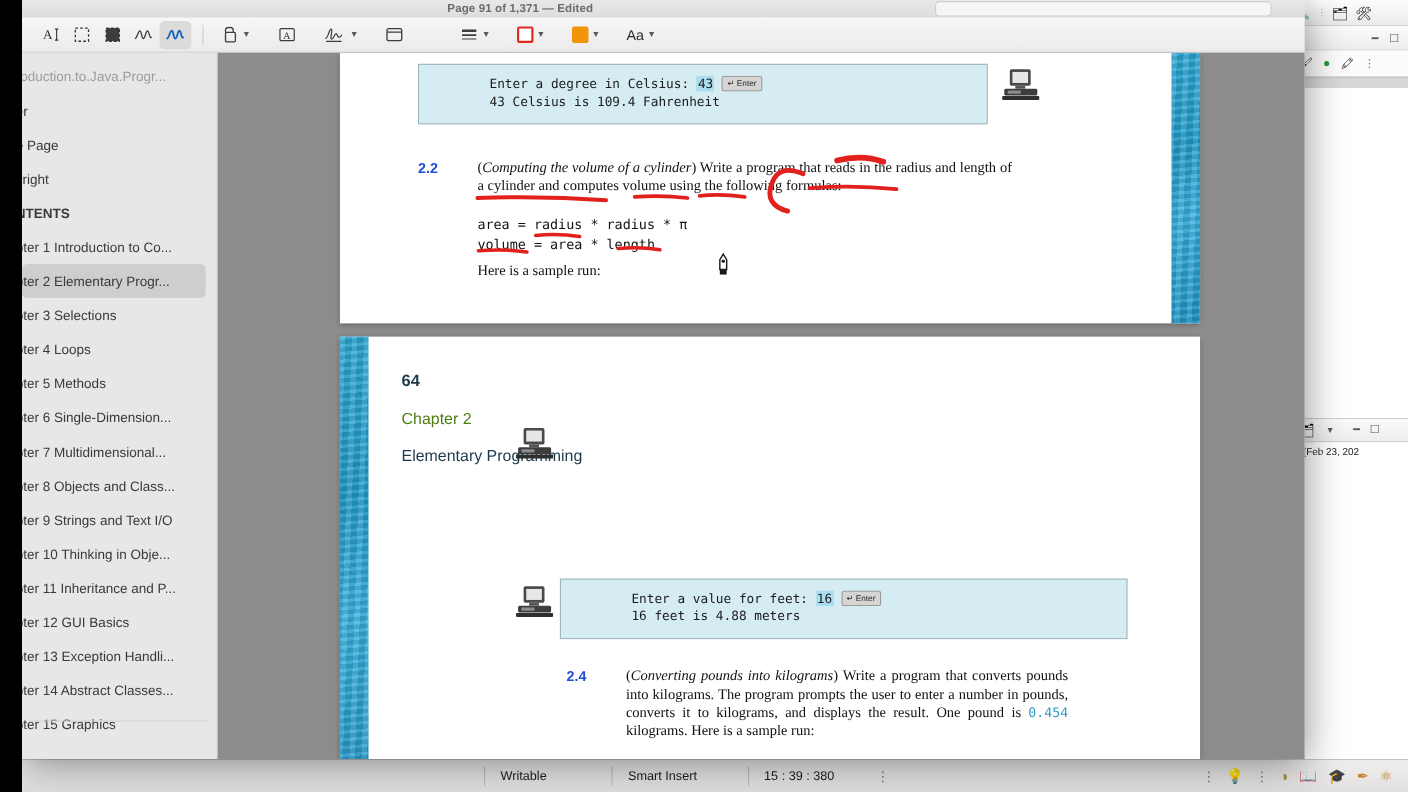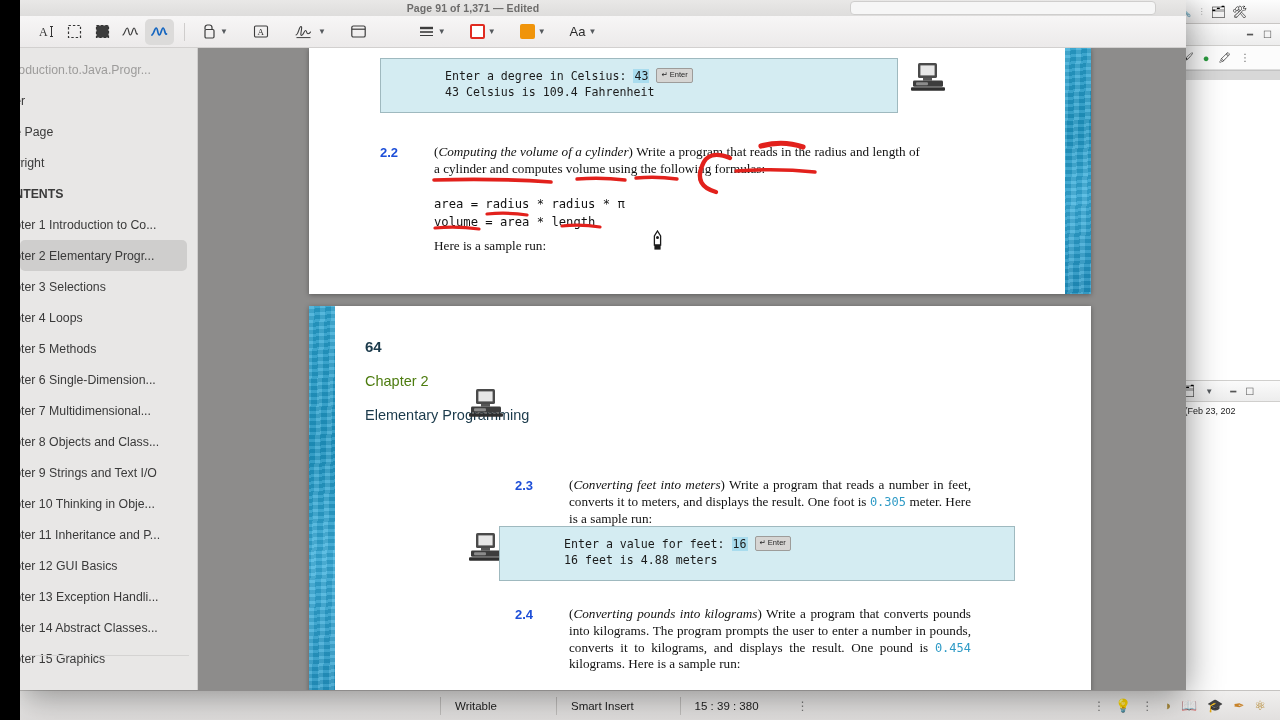--- a/index.html
+++ b/index.html
@@ -499,37 +499,33 @@
             <rect x="7" y="1" width="19" height="15" rx="1.6" fill="#4a4a4a"></rect>
             <rect x="9.4" y="3.4" width="14.2" height="10" fill="#e7e7e7"></rect>
             <rect x="12" y="16" width="9" height="2.6" fill="#555"></rect>
             <rect x="2" y="18.6" width="30" height="6.2" rx="1.4" fill="#3d3d3d"></rect>
             <rect x="5" y="20.3" width="12" height="3" rx="1" fill="#8c8c8c"></rect>
             <rect x="0" y="25.2" width="34" height="3.6" rx="1" fill="#2f2f2f"></rect>
           </svg>
         </div>
 
 
-        <div class="ex" style="position:absolute;left:206px;top:171px;width:456px;">
-          <div class="ex-num">2.3</div>
-          <div class="ex-body">(<i>Converting feet into meters</i><span>) Write a program that reads a number in feet, converts it to meters, and displays the result. One foot is </span><span class="mono-blue">0.305</span><span> meter. Here is a sample run:</span></div>
-        </div>
 
         <div class="pcicon" style="position:absolute;left:160px;top:226px;">
           <svg width="34" height="32" viewBox="0 0 34 32">
             <rect x="7" y="1" width="19" height="15" rx="1.6" fill="#4a4a4a"></rect>
             <rect x="9.4" y="3.4" width="14.2" height="10" fill="#e7e7e7"></rect>
             <rect x="12" y="16" width="9" height="2.6" fill="#555"></rect>
             <rect x="2" y="18.6" width="30" height="6.2" rx="1.4" fill="#3d3d3d"></rect>
             <rect x="5" y="20.3" width="12" height="3" rx="1" fill="#8c8c8c"></rect>
             <rect x="0" y="25.2" width="34" height="3.6" rx="1" fill="#2f2f2f"></rect>
           </svg>
         </div>
 
-        <div class="console" style="position:absolute;left:190px;top:220px;width:516px;">
+        <div class="console" style="position:absolute;left:200px;top:220px;width:516px;">
           <div class="ln"><span>Enter a value for feet: </span><span class="hl">16</span><span class="enterkey">↵ Enter</span></div>
           <div class="ln">16 feet is 4.88 meters</div>
         </div>
 
         <div class="ex" style="position:absolute;left:206px;top:300px;width:456px;">
           <div class="ex-num">2.4</div>
           <div class="ex-body">(<i>Converting pounds into kilograms</i><span>) Write a program that converts pounds into kilograms. The program prompts the user to enter a number in pounds, converts it to kilograms, and displays the result. One pound is </span><span class="mono-blue">0.454</span><span> kilograms. Here is a sample run:</span></div>
         </div>
 
       </div>

